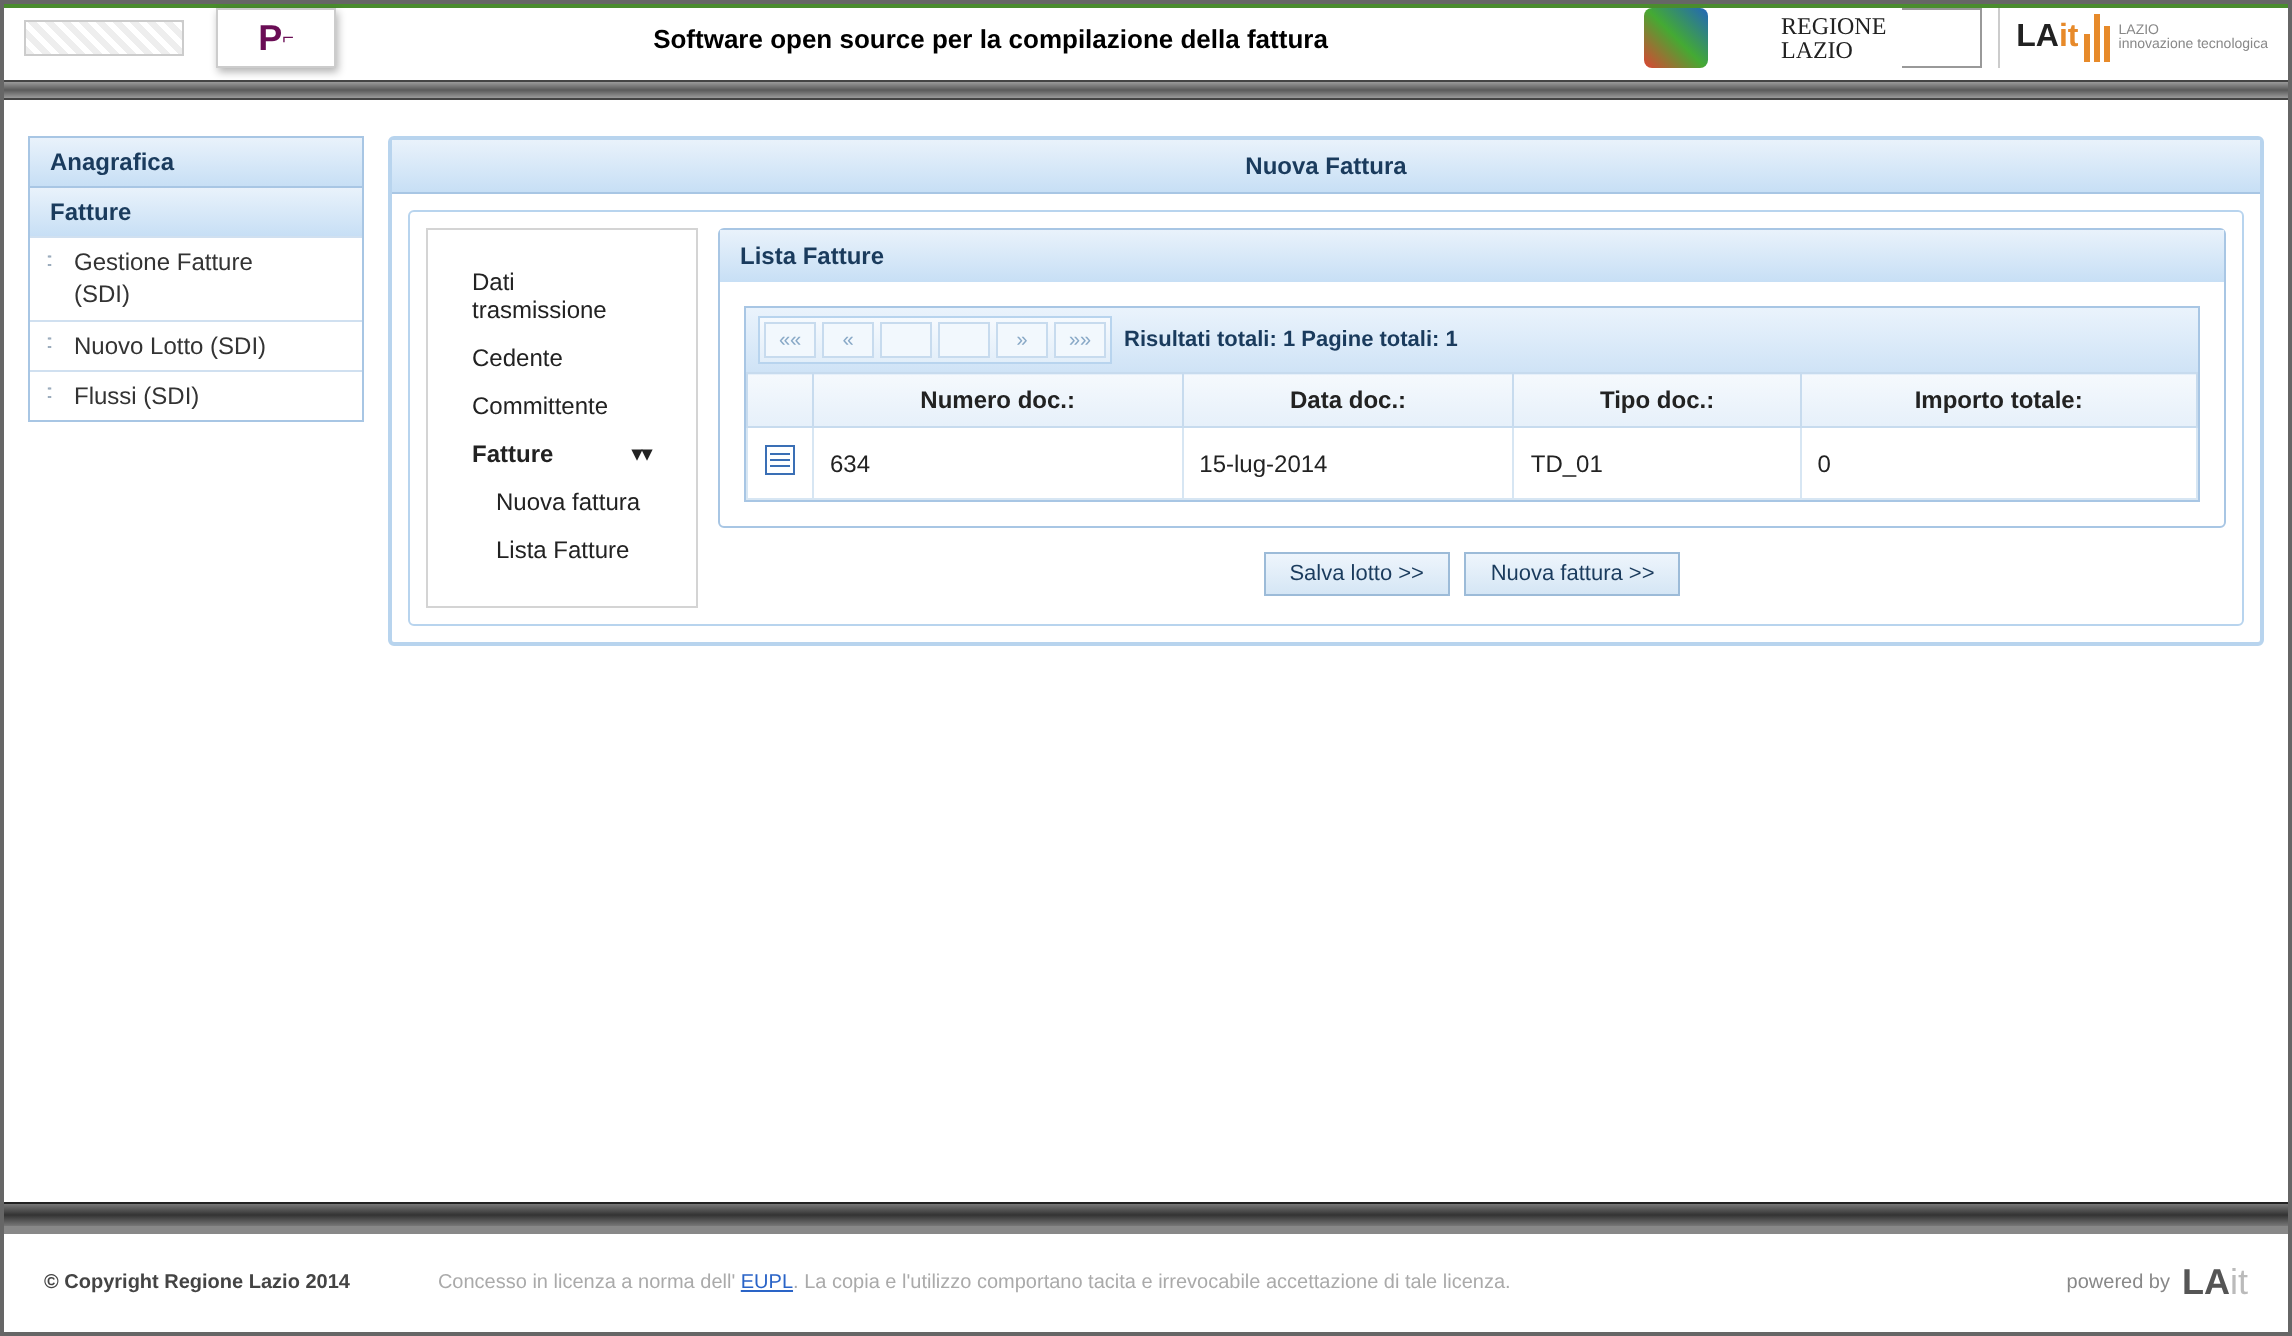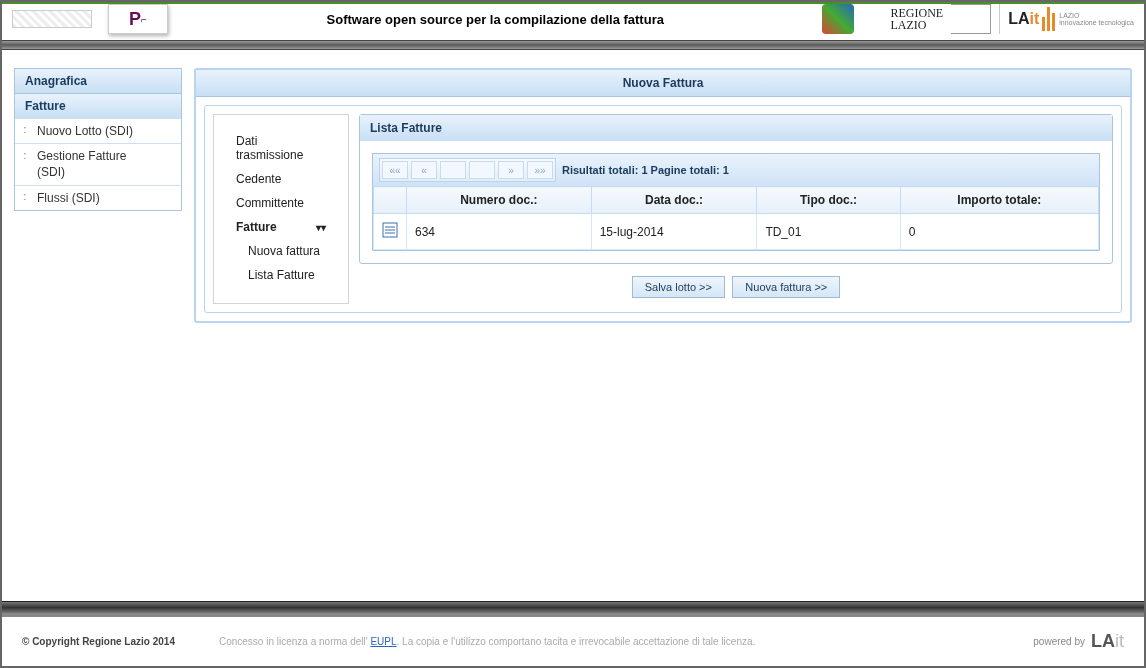--- a/index.html
+++ b/index.html
@@ -110,25 +110,25 @@
       </div>
     </div>
   </div>
 
   <div class="hr-band"></div>
 
   <div class="body-area">
     <div class="sidebar">
       <div class="side-section-head">Anagrafica</div>
       <div class="side-section-head">Fatture</div>
-      <div class="side-item">Nuovo Lotto (SDI)</div>
       <div class="side-item two-line">
         <span>Gestione Fatture</span><br>
         <span>(SDI)</span>
       </div>
+      <div class="side-item">Nuovo Lotto (SDI)</div>
       <div class="side-item">Flussi (SDI)</div>
     </div>
 
     <div class="main">
       <div class="main-outer">
         <div class="main-title">Nuova Fattura</div>
         <div class="main-body">
           <div class="steps-box">
             <div class="step">Dati trasmissione</div>
             <div class="step">Cedente</div>

